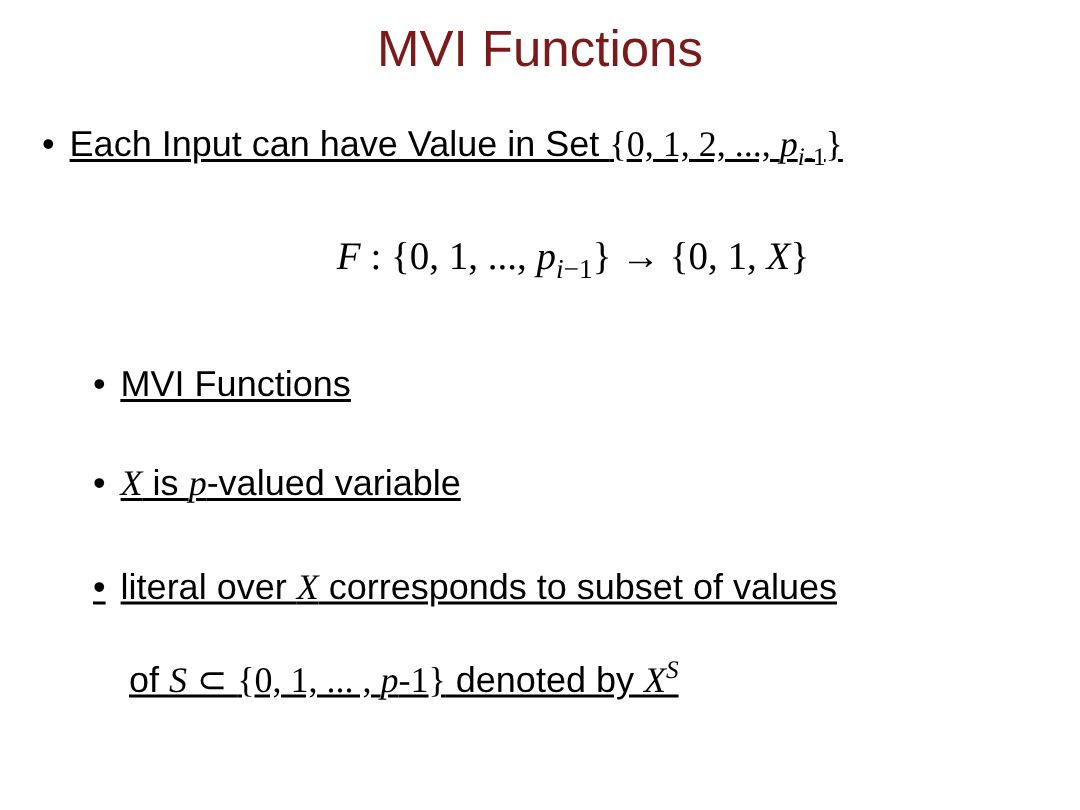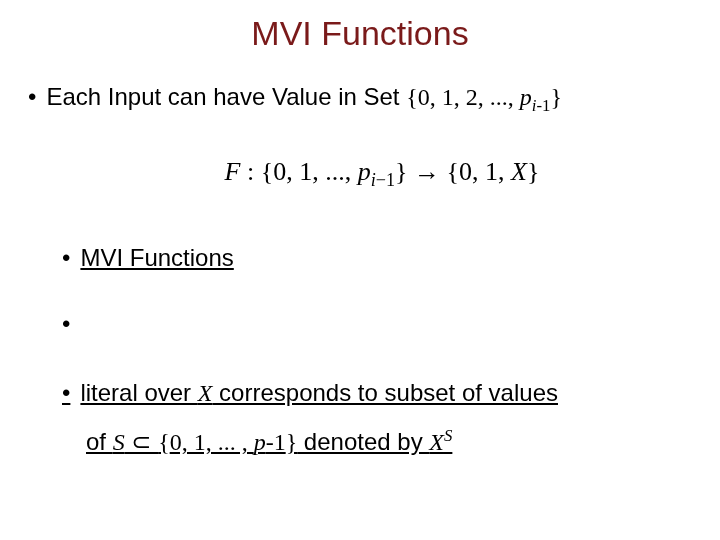--- a/index.html
+++ b/index.html
@@ -31,20 +31,21 @@
   }
   .bullet-row.sub {
     padding-left: 62px;
   }
   .bullet-dot {
     margin-right: 10px;
     flex: none;
   }
   .bullet-text {
     flex: 1;
+    text-decoration: underline;
   }
   .formula {
     text-align: center;
     font-family: "Times New Roman", Times, serif;
     font-size: 26px;
     font-style: italic;
     padding-top: 6px;
     padding-bottom: 50px;
     margin-left: 44px;
   }
@@ -98,22 +99,25 @@
 
 <div class="bullet-row sub">
   <span class="bullet-dot">•</span>
   <span class="bullet-text">
     <span class="ul">MVI Functions</span>
   </span>
 </div>
 
 <div class="bullet-row sub">
   <span class="bullet-dot">•</span>
+  <span class="bullet-text ul">
+    <span class="serif-it">X</span><span> is </span><span class="serif-it">p</span><span>-valued variable</span>
+  </span>
 </div>
 
 <div class="lit-wrap">
   <div class="ul">
     <span class="lit-bullet">•</span><span>literal over </span><span class="serif-it">X</span><span> corresponds to subset of values</span>
   </div>
-  <div class="ul" style="margin-left:24px;margin-top:10px">
+  <div class="ul" style="margin-left:24px;margin-top:22px">
     <span>of </span><span class="serif-it">S</span><span> ⊂ </span><span class="serif-up">{</span><span class="serif-up">0, 1, ... , </span><span class="serif-it">p</span><span class="serif-up">-1</span><span class="serif-up">}</span><span> denoted by </span><span class="serif-it">X</span><span class="sup-idx">S</span>
   </div>
 </div>
 
 </body></html>

